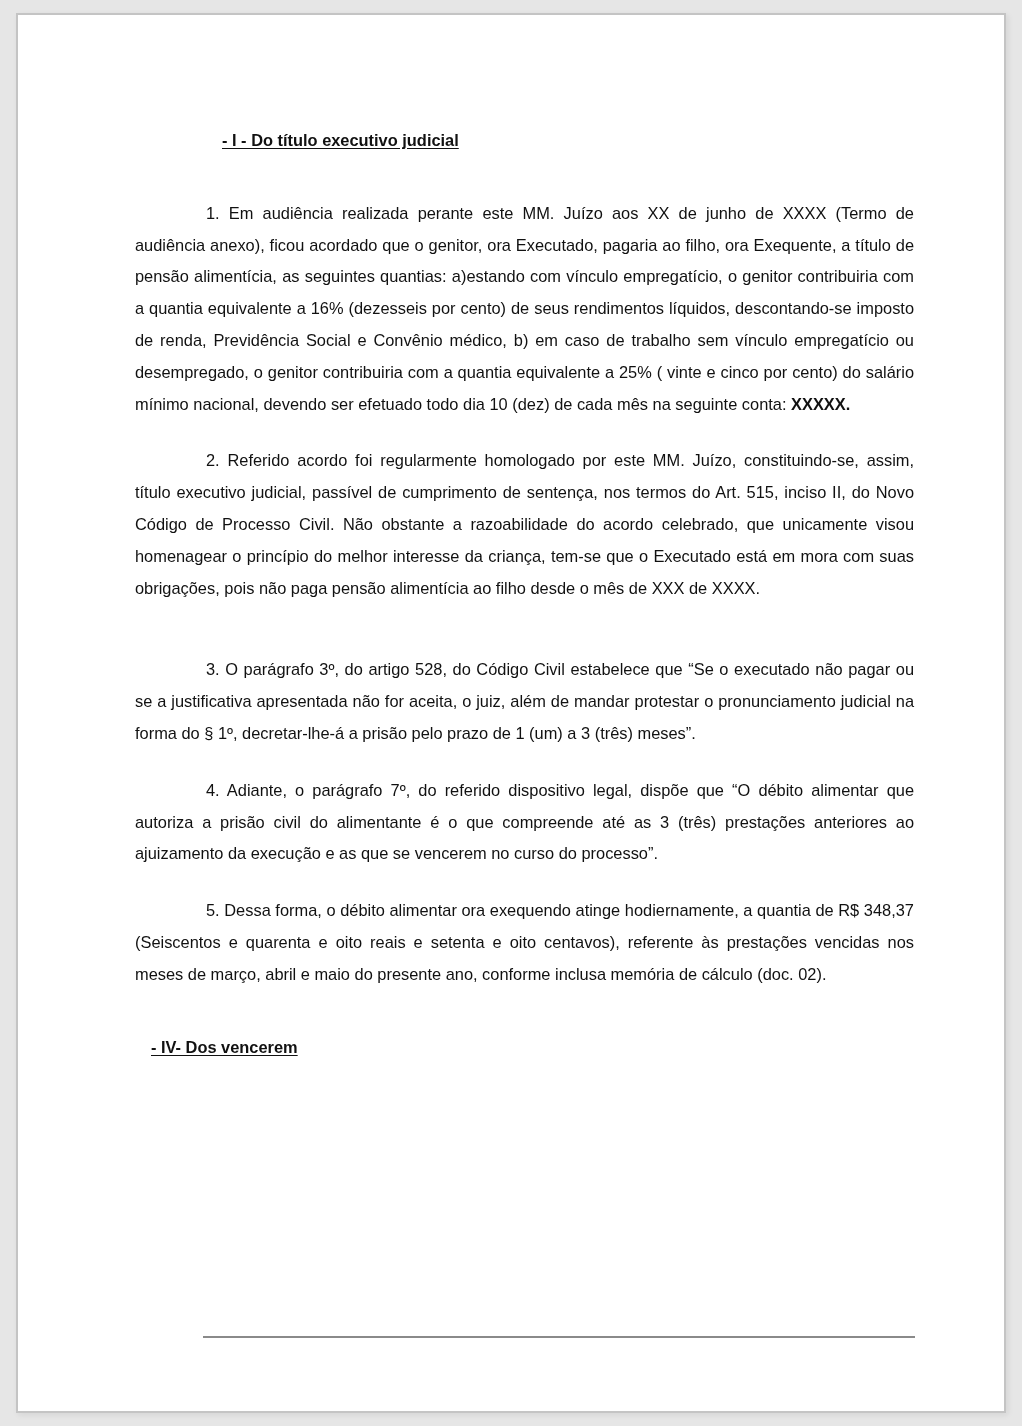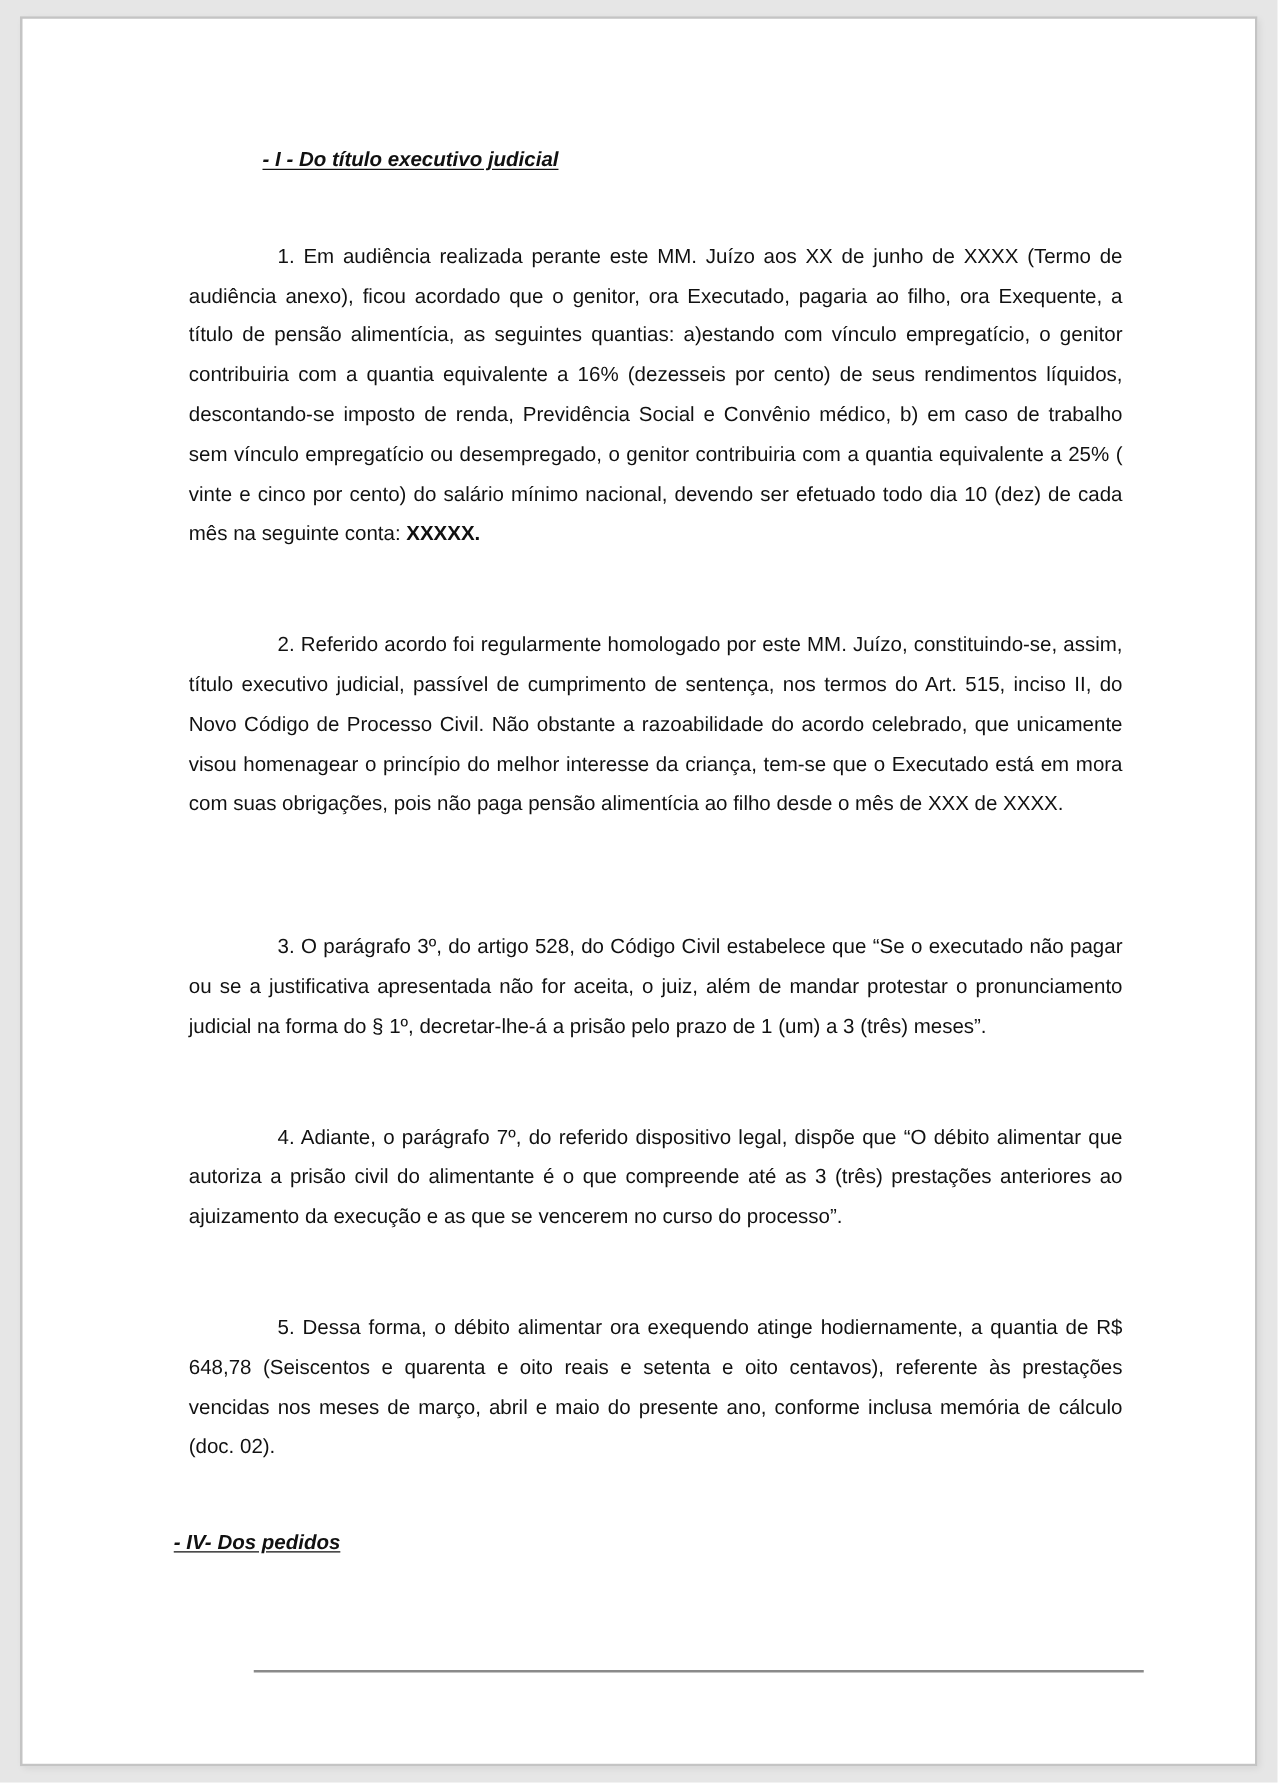--- a/index.html
+++ b/index.html
@@ -22,27 +22,26 @@
   .content {
     position: absolute;
     left: 117px; top: 94px;
     width: 779px;
     color: #111;
     font-size: 16.4px;
     line-height: 31.8px;
   }
   .heading {
     font-weight: bold;
-    margin: 4px;
-    font-style: italic;
+    margin: 16px;
   }
   .heading.underline { text-decoration: underline; text-underline-offset: 2px; }
   .heading.indent { padding-left: 71px; }
   p.para {
-    margin: 16px;
+    margin: 0;
     text-align: justify;
     text-indent: 71px;
   }
   .gap-h1 { height: 25px; }
   .gap-p { height: 25px; }
   .gap-big { height: 25px; }
   .bold { font-weight: bold; }
   .rule {
     position: absolute;
     left: 185px; top: 1321px;
@@ -66,22 +65,22 @@
     <div class="gap-big"></div>
 
     <div class="gap-h1"></div>
 
     <p class="para">3. O parágrafo 3º, do artigo 528, do  Código Civil estabelece que “Se o executado não pagar ou se a justificativa apresentada não for aceita, o juiz, além de mandar protestar o pronunciamento judicial na forma do § 1º, decretar-lhe-á a prisão pelo prazo de 1 (um) a 3 (três) meses”.</p>
     <div class="gap-big"></div>
 
     <p class="para">4. Adiante, o parágrafo 7º, do referido dispositivo legal, dispõe que “O débito alimentar que autoriza a prisão civil do alimentante é o que compreende até as 3 (três) prestações anteriores ao ajuizamento da execução e as que se vencerem no curso do processo”.</p>
     <div class="gap-p"></div>
 
-    <p class="para">5. Dessa forma, o débito alimentar ora exequendo atinge hodiernamente, a quantia de R$ 648,78 (Seiscentos e quarenta e oito reais e setenta e oito centavos), referente às prestações vencidas nos meses de março, abril e maio do presente ano, conforme inclusa memória de cálculo (doc. 02).</p>
+    <p class="para">5. Dessa forma, o débito alimentar ora exequendo atinge hodiernamente, a quantia de R$ 348,37 (Seiscentos e quarenta e oito reais e setenta e oito centavos), referente às prestações vencidas nos meses de março, abril e maio do presente ano, conforme inclusa memória de cálculo (doc. 02).</p>
     <div class="gap-p"></div>
 
-    <div class="heading underline">- IV- Dos pedidos</div>
+    <div class="heading underline">- IV- Dos vencerem</div>
     <div class="gap-h1"></div>
 
   </div>
 
   <div class="rule"></div>
 </div>
 
 </body></html>

